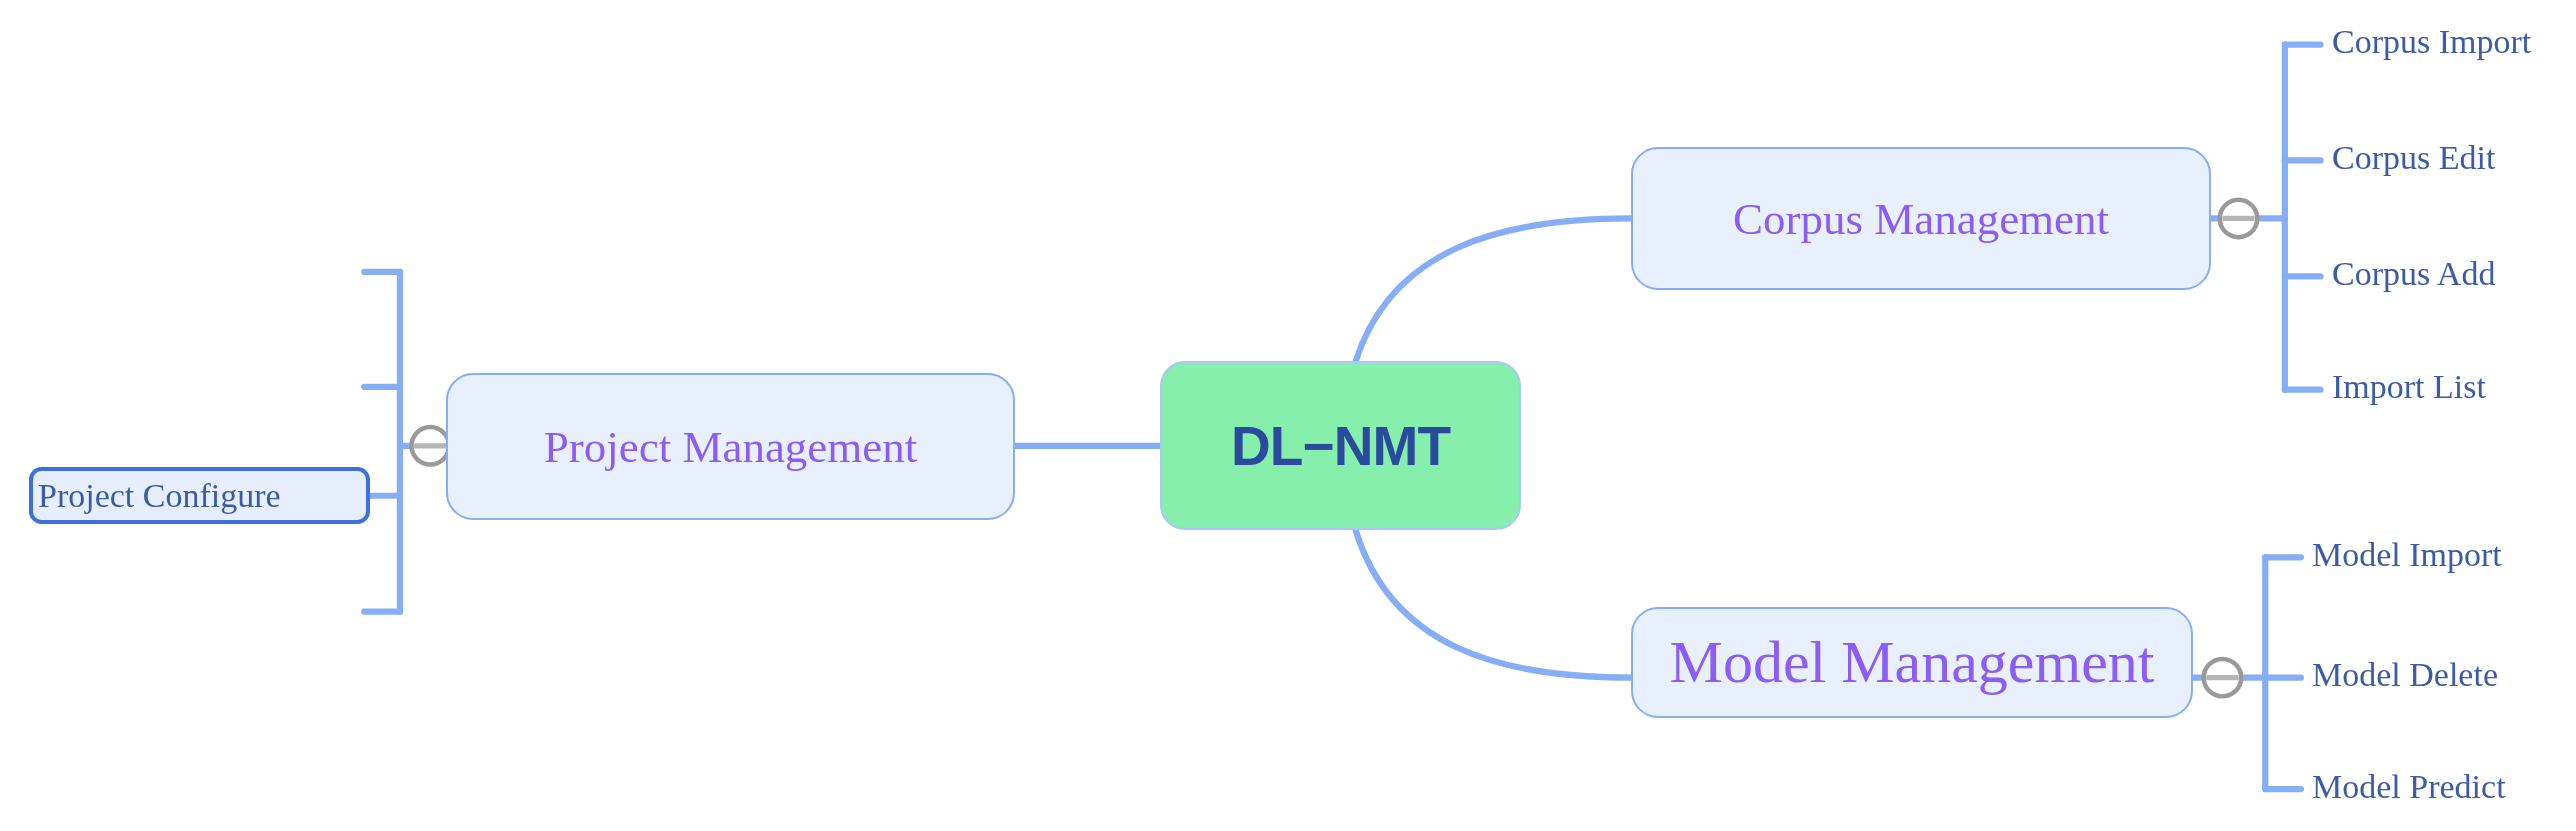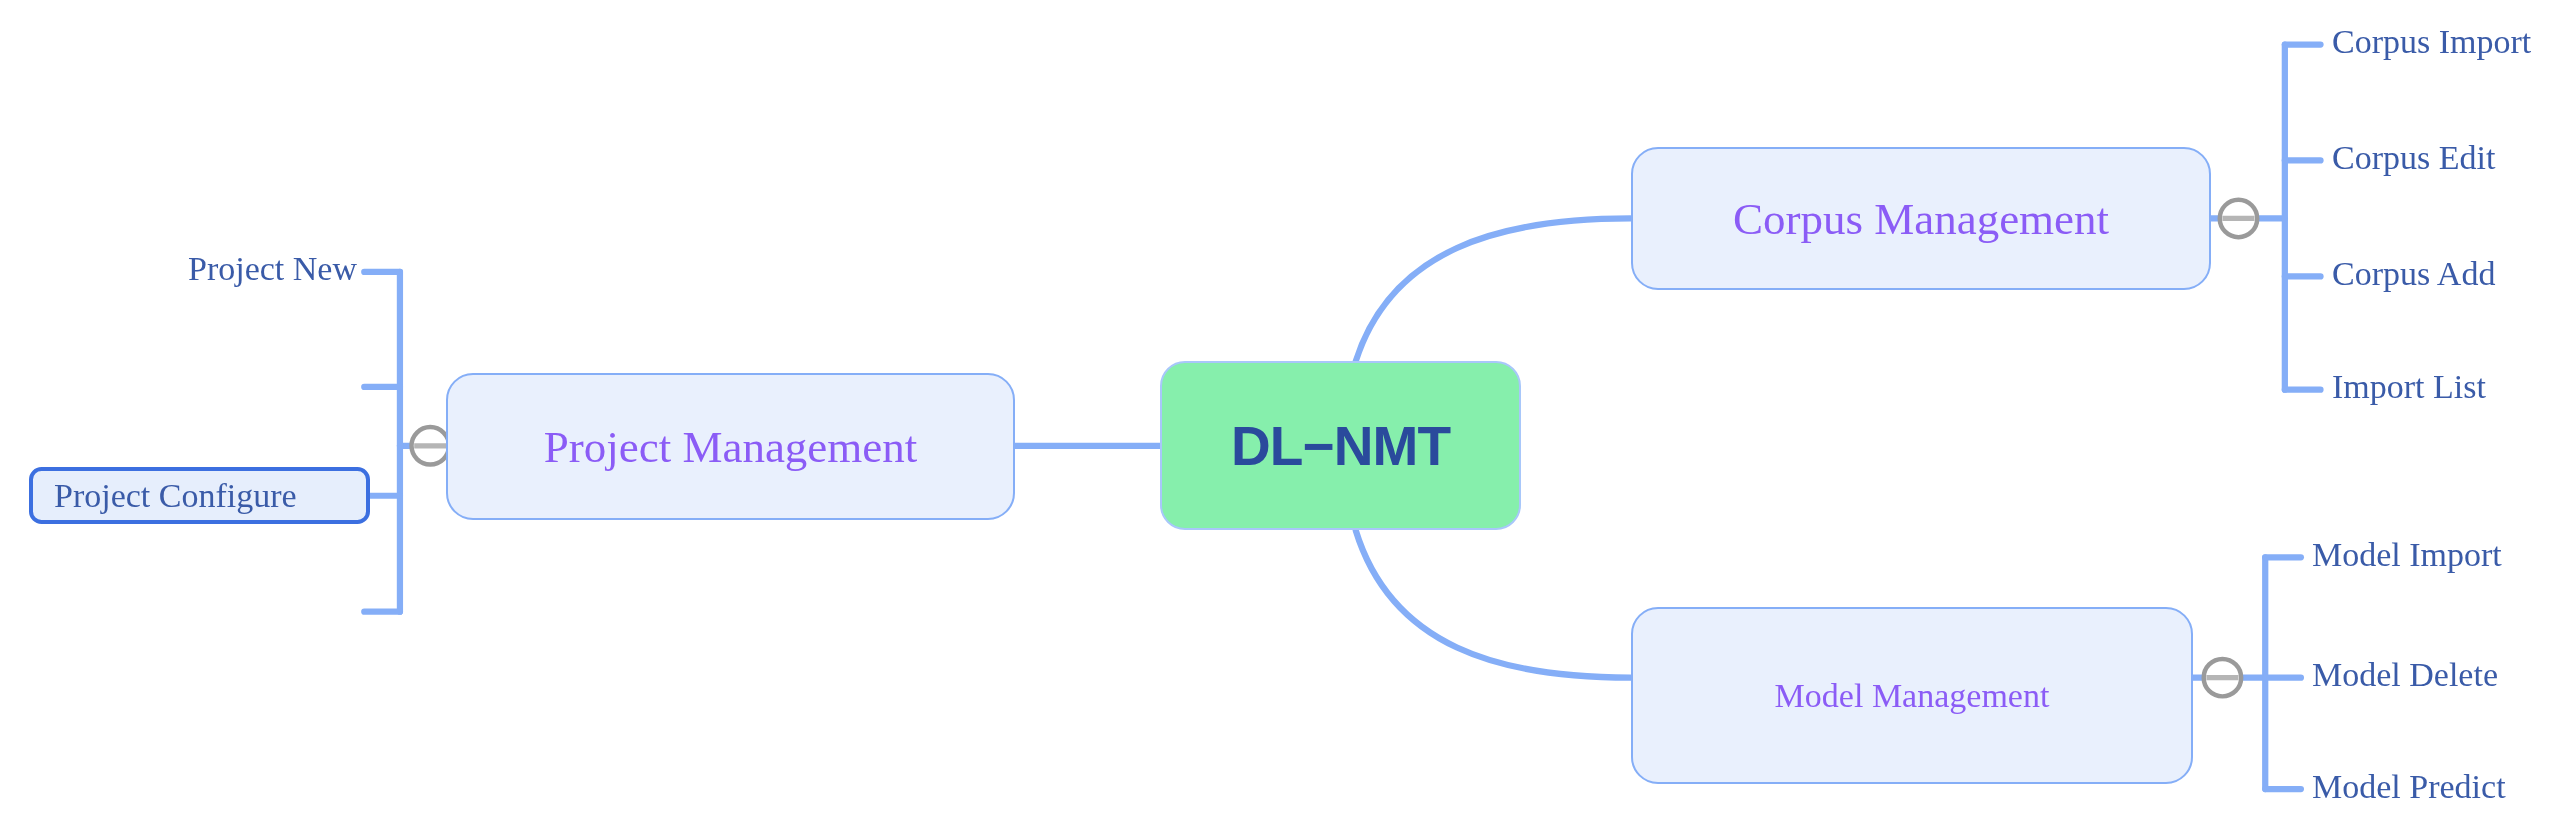--- a/index.html
+++ b/index.html
@@ -61,21 +61,21 @@
   }
   .leaf-selected {
     position: absolute;
     box-sizing: border-box;
     background: #e6eefc;
     border: 4.5px solid #3c6fe0;
     border-radius: 12.5px;
     display: flex;
     align-items: center;
     justify-content: flex-start;
-    padding-left: 21px;
+    padding-left: 5px;
     color: #3a5ba8;
     font-family: "Liberation Serif", serif;
     font-size: 34px;
     white-space: nowrap;
   }
 </style>
 </head>
 <body>
 
 <div id="mindmap-root">
@@ -135,27 +135,24 @@
   </div>
 
   <div class="node-box" style="left:446px; top:373px; width:569px; height:147px; font-size:45px;text-align:right;">
     <span>Project Management</span>
   </div>
 
   <div class="node-box" style="left:1631px; top:147px; width:580px; height:143px; font-size:45px;">
     <span>Corpus Management</span>
   </div>
 
-  <div class="node-box" style="left:1631px; top:607px; width:562px; height:177px; font-size:34px;">
+  <div class="node-box" style="left:1631px; top:607px; width:562px; height:111px; font-size:60px;">
     <span>Model Management</span>
   </div>
 
-  <div class="leaf-label right-align" style="left:0px; top:252px; width:357px;">
-    <span>Project New</span>
-  </div>
 
 
   <div class="leaf-selected" style="left:29px; top:467px; width:341px; height:57px;">
     <span>Project Configure</span>
   </div>
 
 
   <div class="leaf-label" style="left:2332px; top:25px;">
     <span>Corpus Import</span>
   </div>

